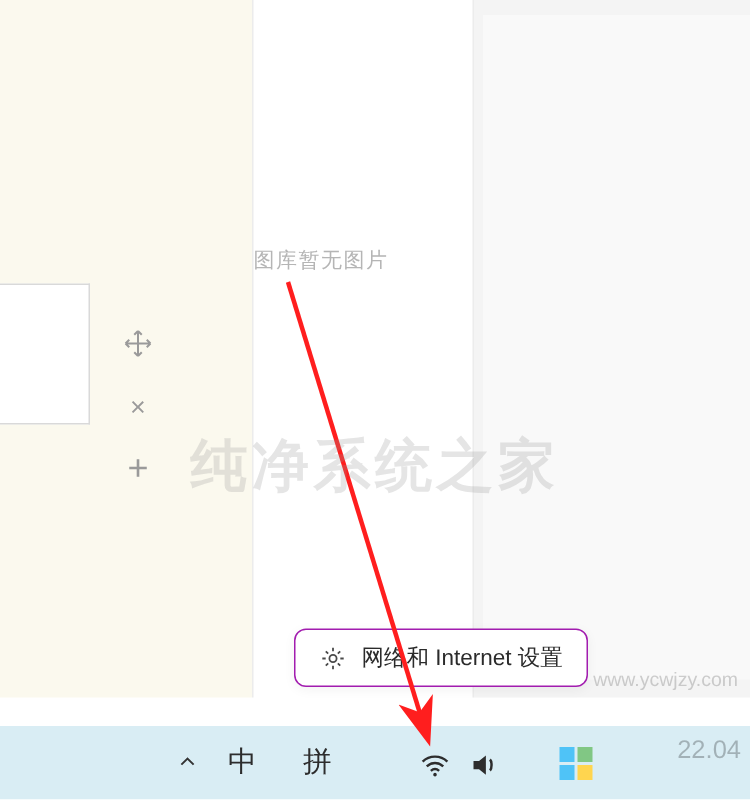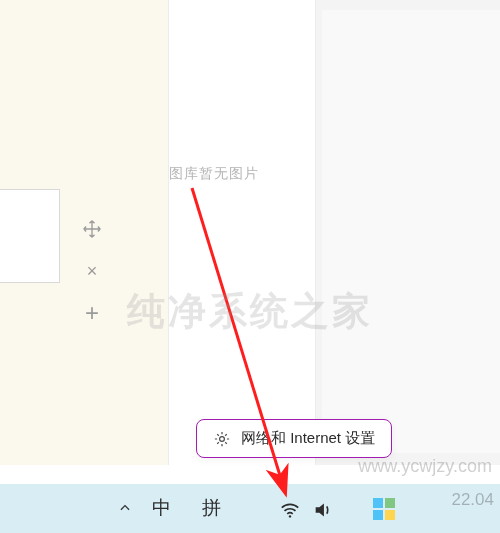--- a/index.html
+++ b/index.html
@@ -30,21 +30,21 @@
   .ime2 { position: absolute; left: 202px; top: 11px; font-size: 19px; color: #2d2d2d; }
   .wifi-ico { position: absolute; left: 279px; top: 15px; width: 22px; height: 22px; color:#2d2d2d; }
   .vol-ico { position: absolute; left: 312px; top: 15px; width: 22px; height: 22px; color:#2d2d2d; }
   .win-logo { position: absolute; left: 373px; top: 14px; width: 22px; height: 22px; }
   .win-logo .q { position:absolute; width:10px; height:10px; }
   .clock-txt { position: absolute; right: 6px; top: 6px; font-size: 17px; color: rgba(0,0,0,0.25); }
 
   .arrow-svg { position: absolute; left: 0; top: 0; pointer-events: none; }
 
   .wm-main { position: absolute; left: 50%; top: 50%; transform: translate(-50%, -50%); font-size: 38px; font-weight: 700; color: rgba(150,150,150,0.25); letter-spacing: 3px; pointer-events:none; white-space:nowrap;margin-top:44px; }
-  .wm-url { position: absolute; right: 8px; bottom: 56px; font-size: 18px; color: rgba(120,120,120,0.35); pointer-events:none;margin-left:11px; }
+  .wm-url { position: absolute; right: 8px; bottom: 73px; font-size: 13px; color: rgba(120,120,120,0.35); pointer-events:none;margin-left:11px; }
 </style>
 </head>
 <body>
 
 <div class="viewport">
 
   <div class="cream-panel">
     <div class="white-card"></div>
     <div class="tool-col">
       <div class="tool-btn">

